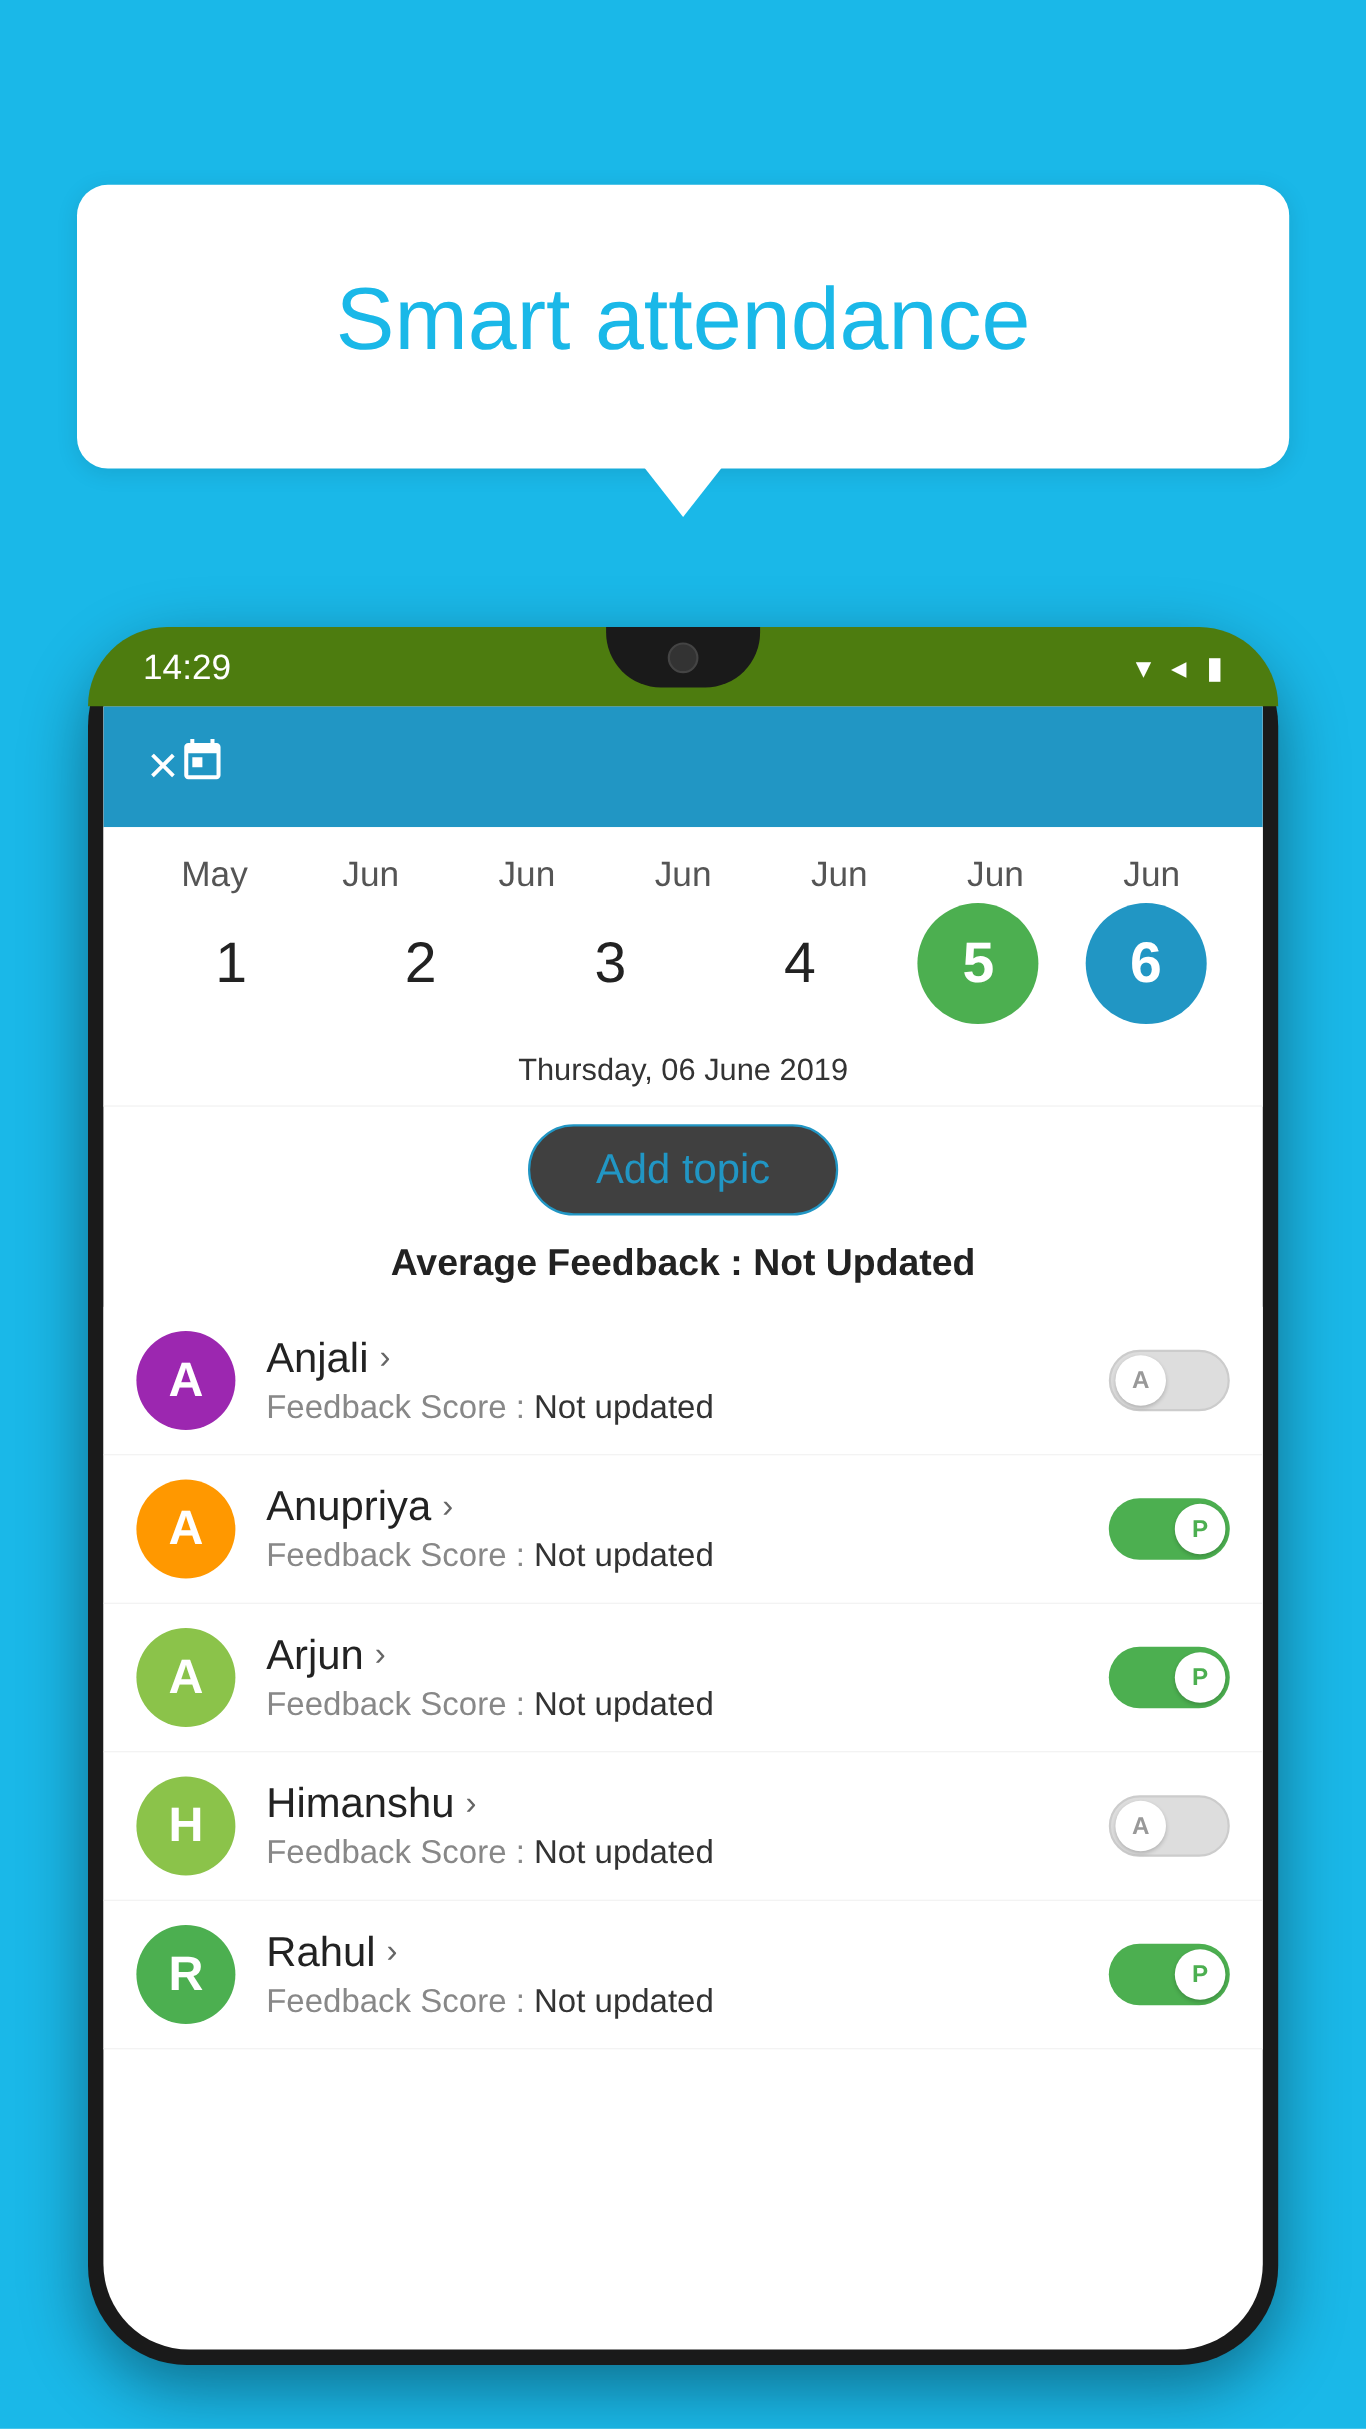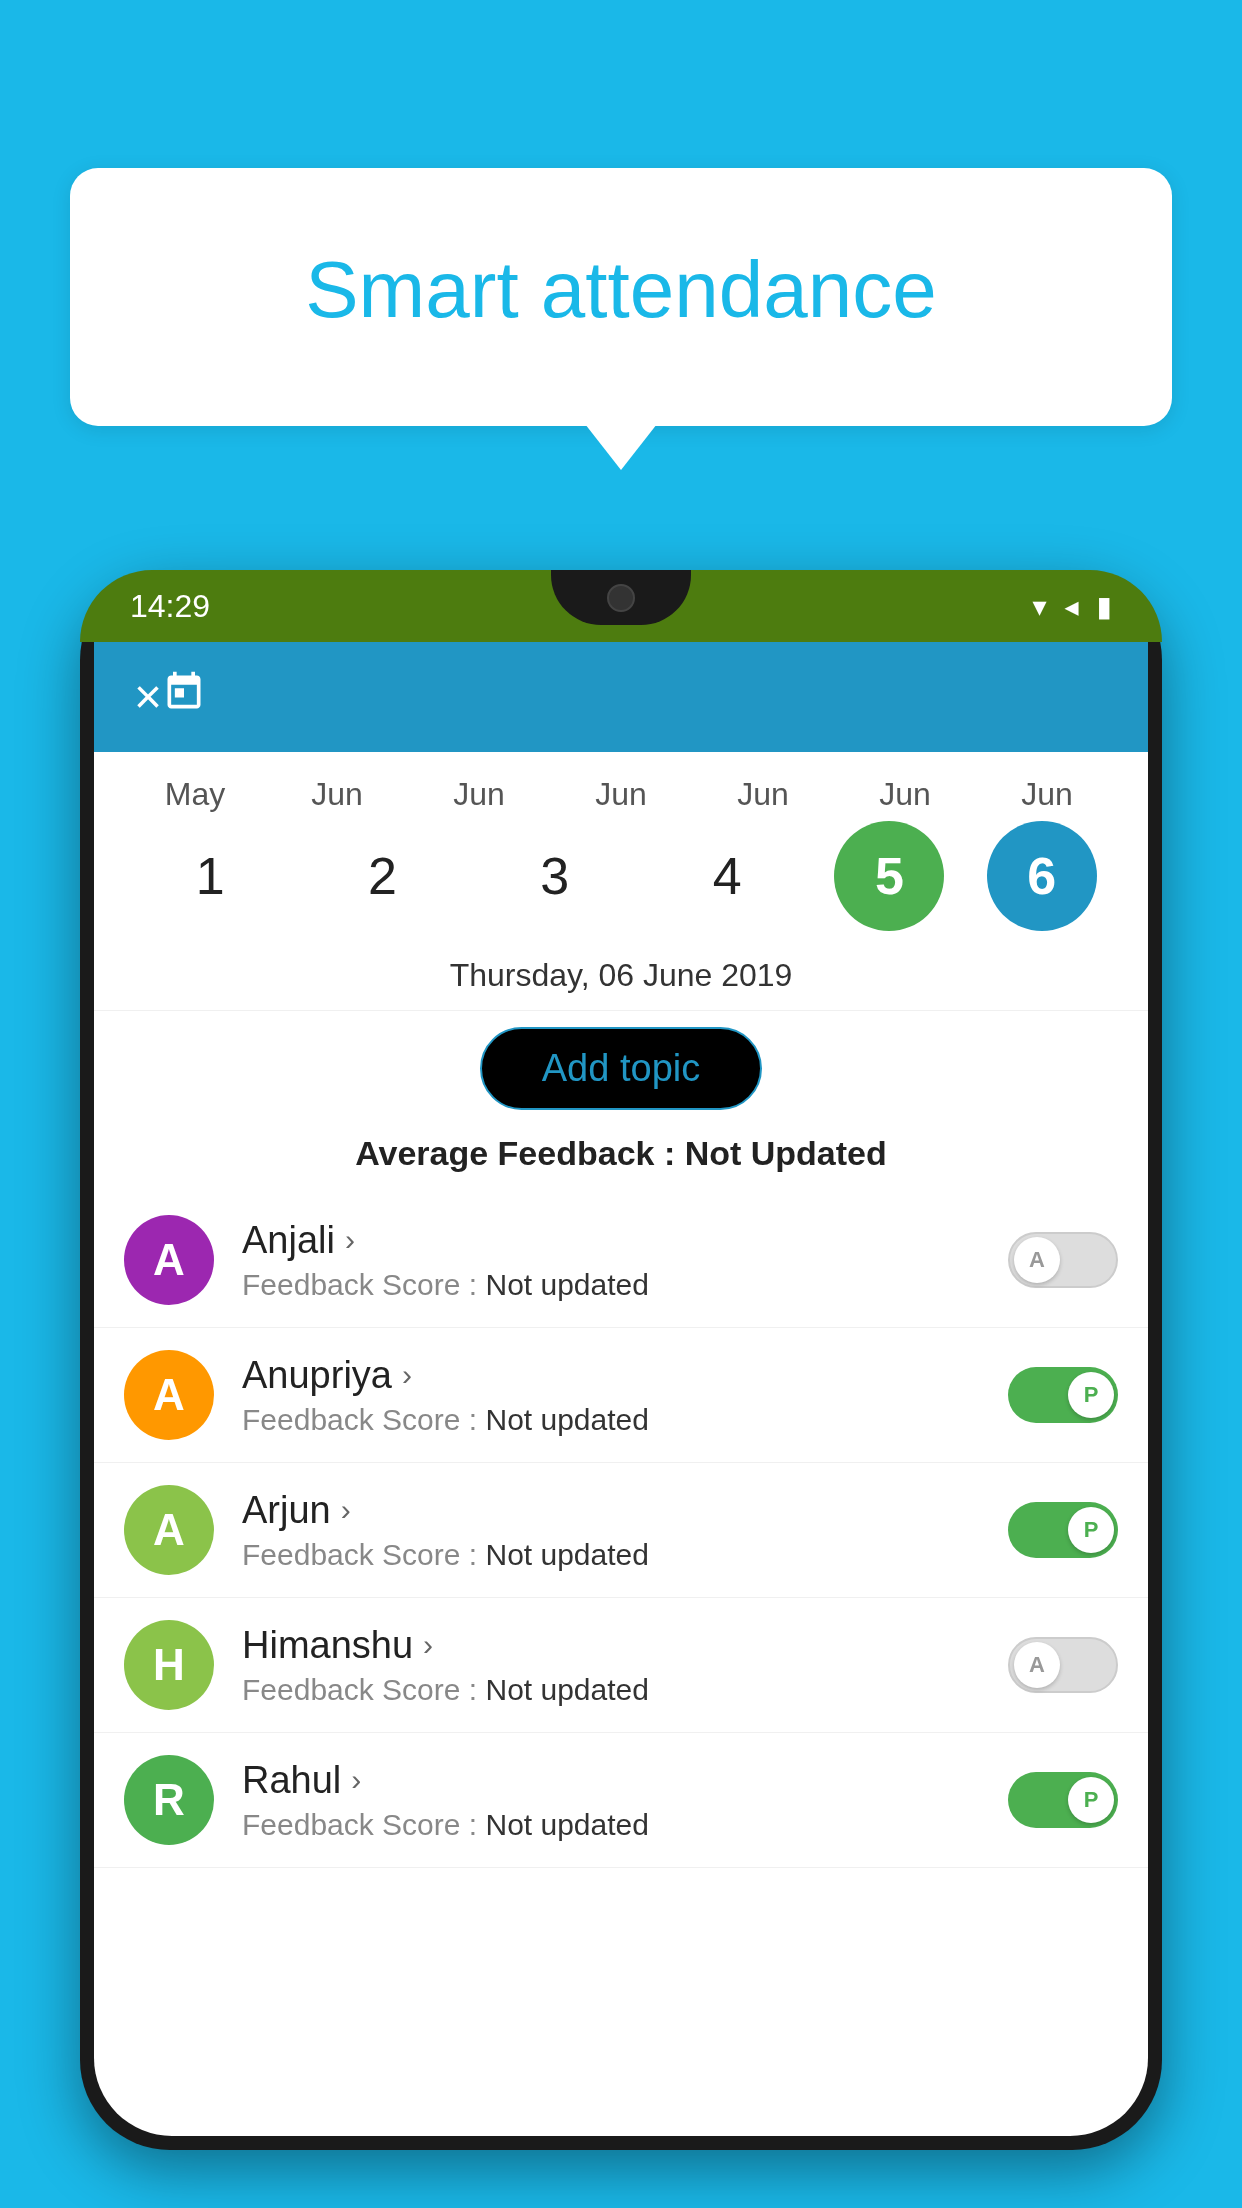--- a/index.html
+++ b/index.html
@@ -257,39 +257,39 @@
 
     
     .date-info {
       background: white;
       padding: 16px 30px;
       border-bottom: 1px solid #f0f0f0;
     }
 
     .selected-date-text {
       text-align: center;
-      font-size: 32px;
+      font-size: 28px;
       color: #333;
       font-weight: 400;
     }
 
     
     .add-topic-container {
       display: flex;
       justify-content: center;
       padding: 16px 30px;
     }
 
     .add-topic-btn {
       border: 2px solid #2196c4;
       border-radius: 50px;
       padding: 18px 60px;
       color: #2196c4;
       font-size: 38px;
-      background: #000000;
+      background: #404040;
       cursor: pointer;
     }
 
     
     .feedback-summary {
       padding: 8px 30px 20px;
       text-align: center;
     }
 
     .feedback-label {

